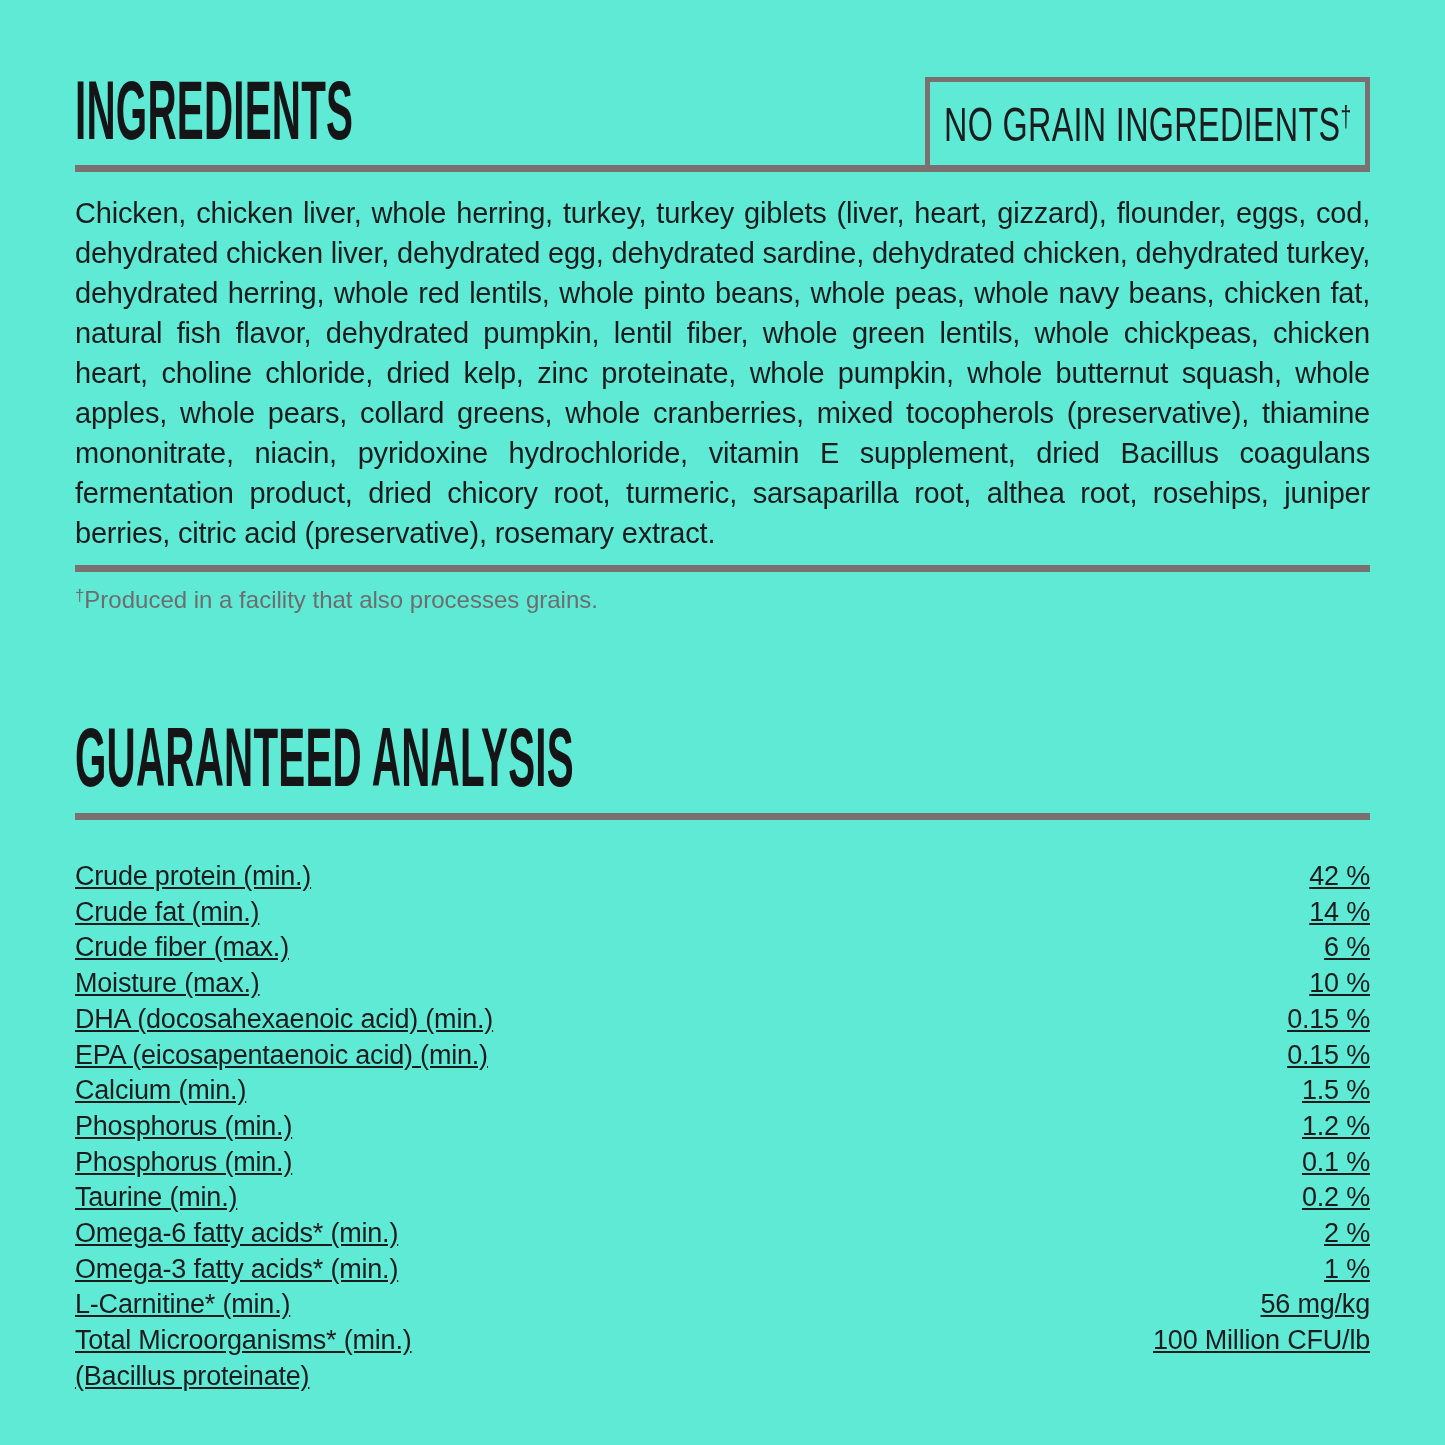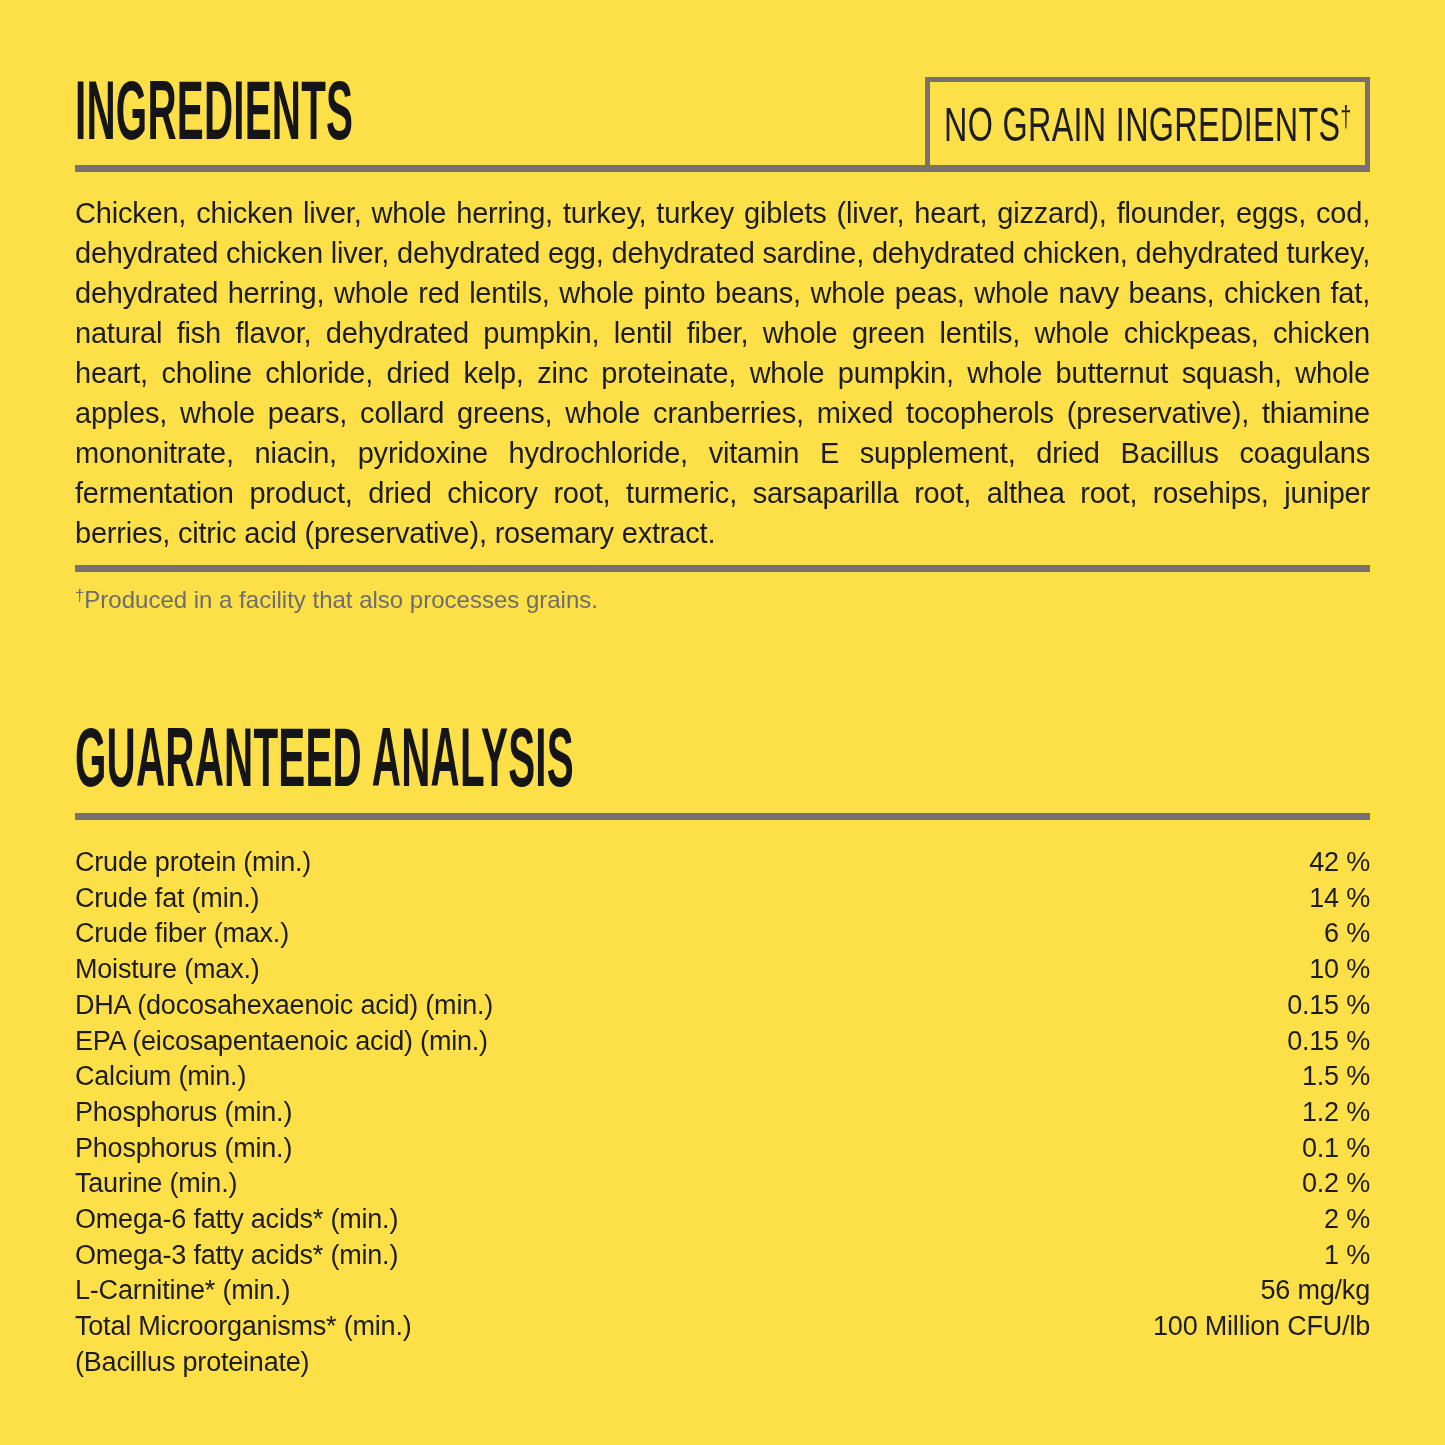--- a/index.html
+++ b/index.html
@@ -1,21 +1,21 @@
 <!DOCTYPE html>
 <html><head>
 <meta charset="utf-8">
 <style>
   * { margin: 0; padding: 0; box-sizing: border-box; }
   html, body { background: #e5e5e7; }
   .page {
     position: relative;
     width: 1445px;
     height: 1445px;
-    background: #fde047;
+    background: #5eead4;
     padding: 0 75px;
     overflow: hidden;
     font-family: "Liberation Sans", sans-serif;
     color: #1c1c1e;
   }
   
   .header-row {
     position: relative;
     margin-top: 60px;
     height: 112px;
@@ -88,21 +88,22 @@
     height: 66px;
     position: relative;
   }
   .ga-heading-row .display-heading {
     position: absolute;
     left: 0;
     bottom: 0;
   }
   .rule-3 { margin-top: 14px; }
   .ga-table {
-    margin-top: 25px;
+    margin-top: 39px;
+    text-decoration: underline;
   }
   .ga-row {
     display: flex;
     justify-content: space-between;
     align-items: baseline;
     font-size: 27px;
     line-height: 35.7px;
     letter-spacing: -0.2px;
   }
   .ga-label { text-align: left; }

